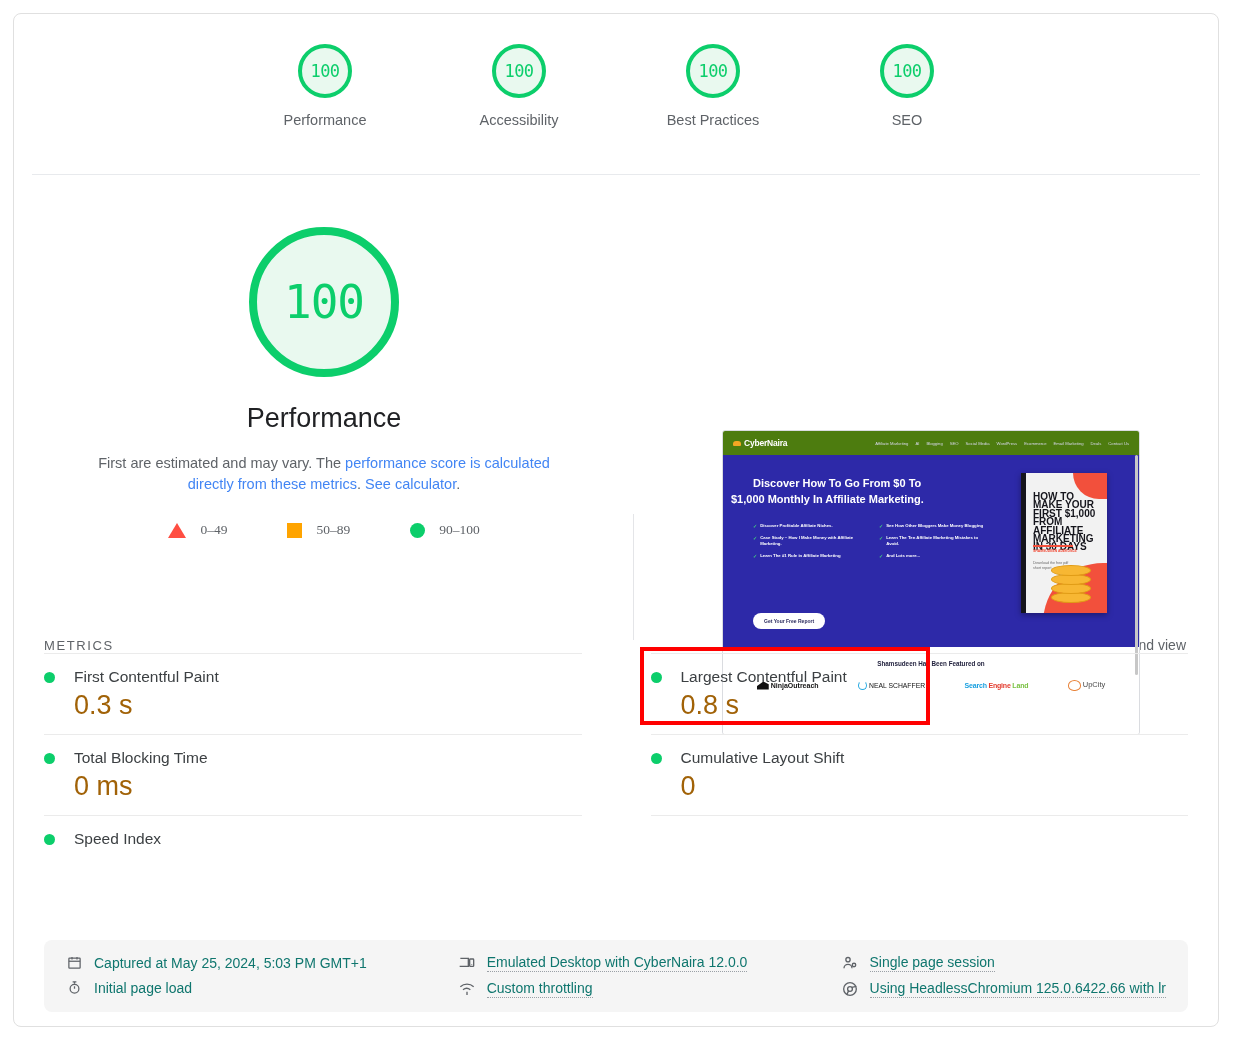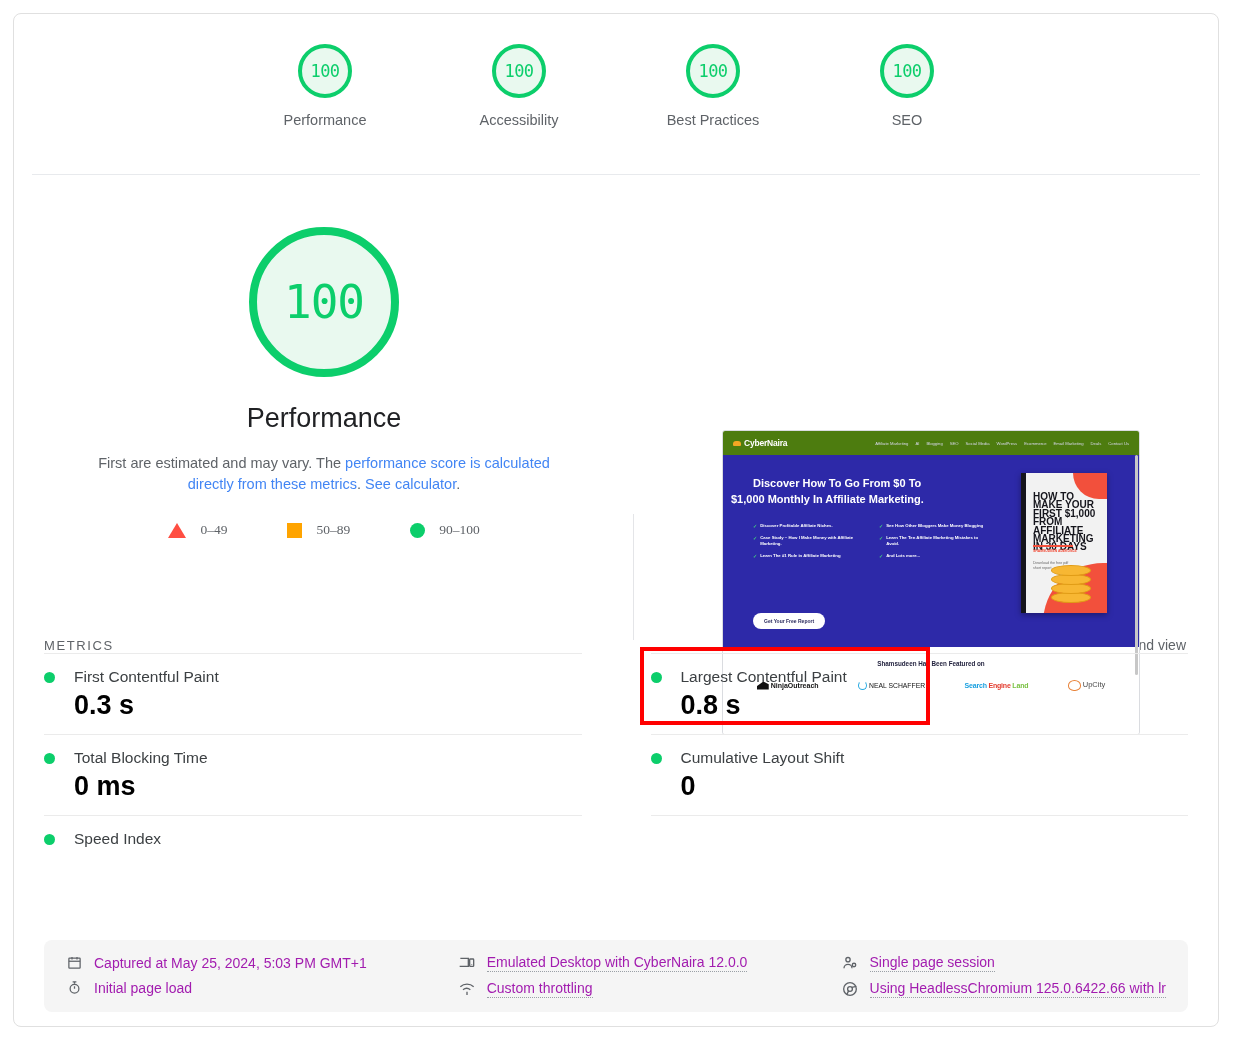--- a/index.html
+++ b/index.html
@@ -239,42 +239,42 @@
     padding:14px 0 12px 0;
   }
   .metric-head{display:flex;align-items:center;}
   .metric-dot{
     width:11px;height:11px;border-radius:50%;background:#0cce6b;
     margin-right:19px;flex:0 0 auto;
   }
   .metric-name{font-size:15.5px;color:#3c4043;}
   .metric-value{
     margin-top:2px;margin-left:30px;
-    font-size:27px;color:#000000;line-height:34px;font-weight:700;
+    font-size:27px;color:#a16207;line-height:34px;font-weight:400;
   }
   .metric.spacer{border-top:1px solid #ebebeb;padding:0;height:0;}
   .highlight-box{
     position:absolute;left:-11px;top:-7px;
     width:290px;height:78px;
     border:4px solid #ff0000;
     box-sizing:border-box;pointer-events:none;
   }
 
   
   .footer{
     position:absolute;left:30px;right:30px;bottom:14px;
     background:#f5f5f5;border-radius:8px;
     padding:14px 22px 14px 22px;
     display:flex;box-sizing:border-box;
   }
   .fcol{display:flex;flex-direction:column;gap:8px;}
   .fcol.c1{width:400px;}
   .fcol.c2{width:390px;}
   .fcol.c3{flex:1;}
-  .fitem{display:flex;align-items:center;font-size:14px;color:#a21caf;}
+  .fitem{display:flex;align-items:center;font-size:14px;color:#0f766e;}
   .fitem .ficon{
     width:17px;height:17px;margin-right:11px;flex:0 0 auto;
     display:flex;align-items:center;justify-content:center;color:#5f6368;
   }
   .fitem .ftext{white-space:nowrap;}
   .fitem .ftext.dotted{
     border-bottom:1px dotted #9aa0a6;padding-bottom:1px;cursor:help;
   }
 </style>
 </head>

